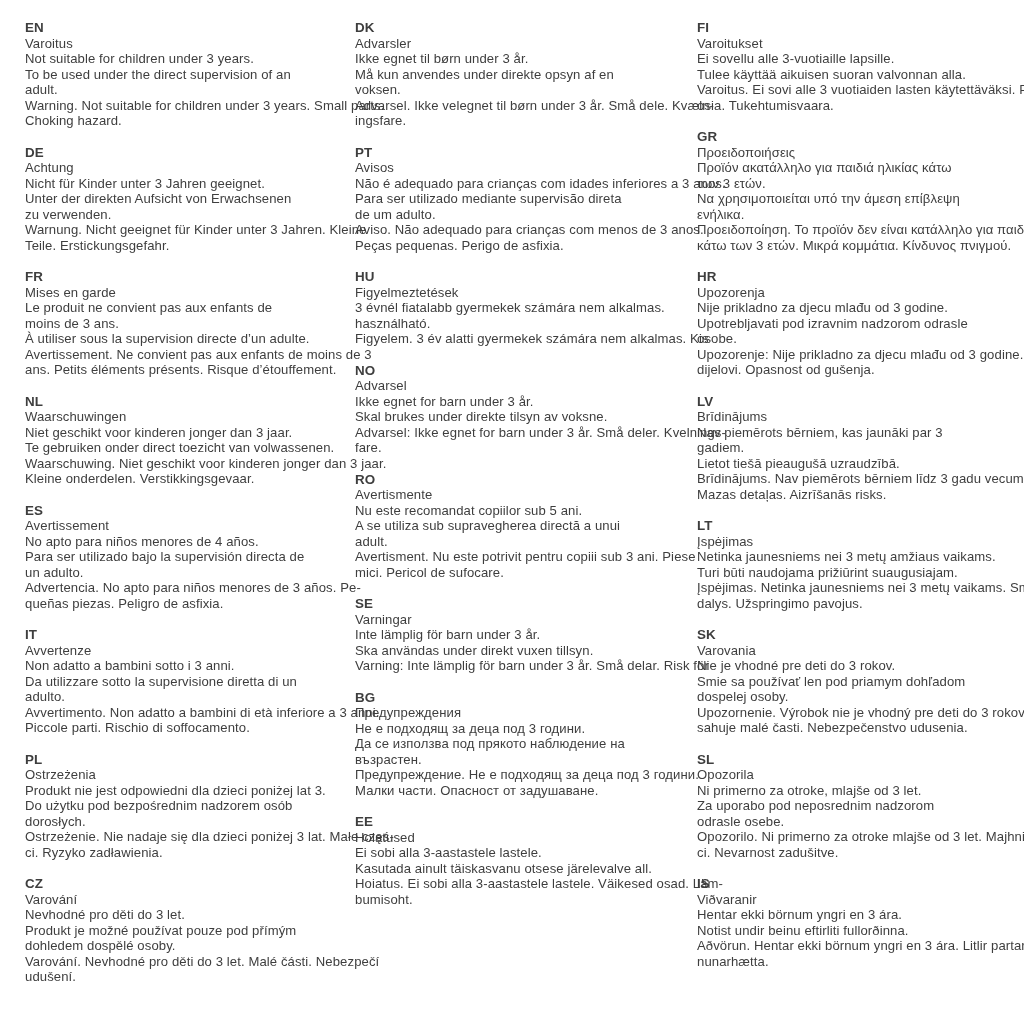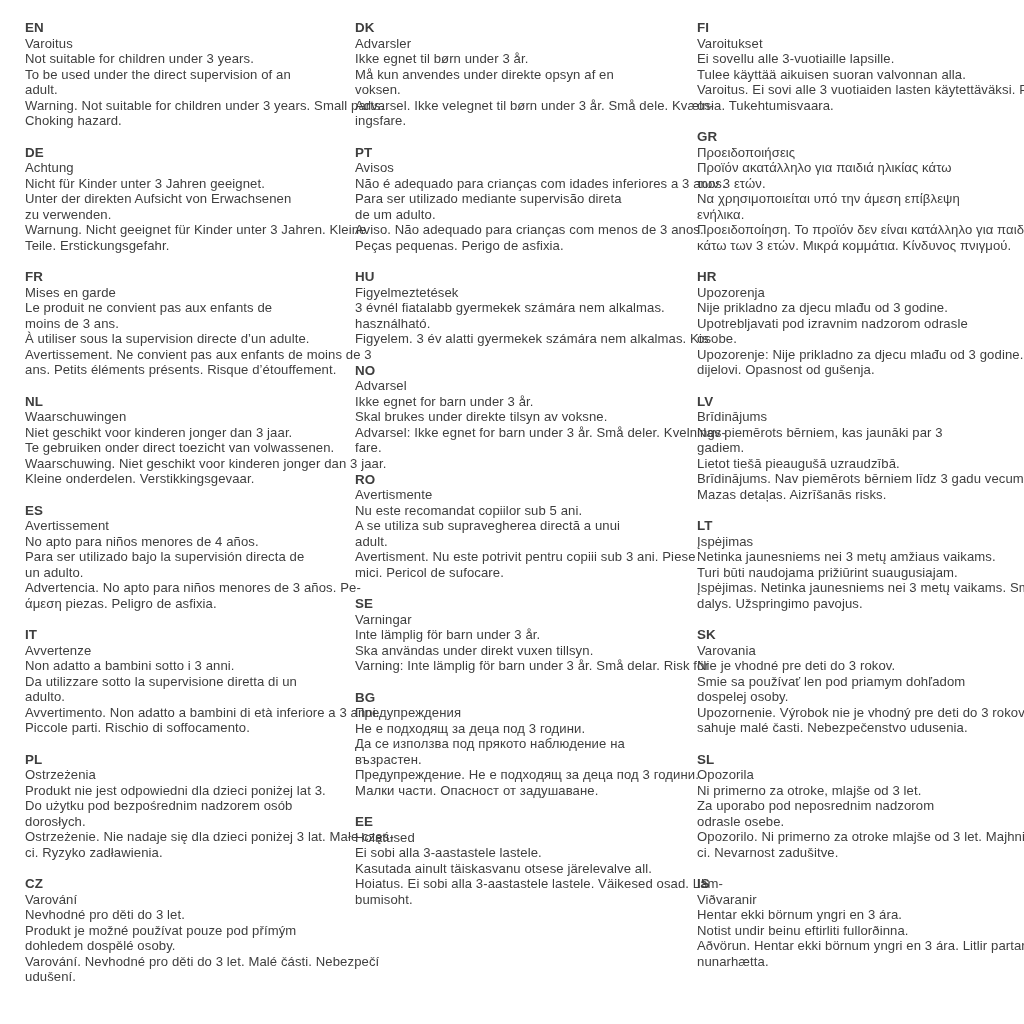--- a/index.html
+++ b/index.html
@@ -82,21 +82,21 @@
         <div class="line">Waarschuwing. Niet geschikt voor kinderen jonger dan 3 jaar.</div>
         <div class="line">Kleine onderdelen. Verstikkingsgevaar.</div>
       </section>
       <section class="block">
         <div class="code">ES</div>
         <div class="line">Avertissement</div>
         <div class="line">No apto para niños menores de 4 años.</div>
         <div class="line">Para ser utilizado bajo la supervisión directa de</div>
         <div class="line">un adulto.</div>
         <div class="line">Advertencia. No apto para niños menores de 3 años. Pe-</div>
-        <div class="line">άμεση piezas. Peligro de asfixia.</div>
+        <div class="line">queñas piezas. Peligro de asfixia.</div>
       </section>
       <section class="block">
         <div class="code">IT</div>
         <div class="line">Avvertenze</div>
         <div class="line">Non adatto a bambini sotto i 3 anni.</div>
         <div class="line">Da utilizzare sotto la supervisione diretta di un</div>
         <div class="line">adulto.</div>
         <div class="line">Avvertimento. Non adatto a bambini di età inferiore a 3 anni.</div>
         <div class="line">Piccole parti. Rischio di soffocamento.</div>
       </section>

